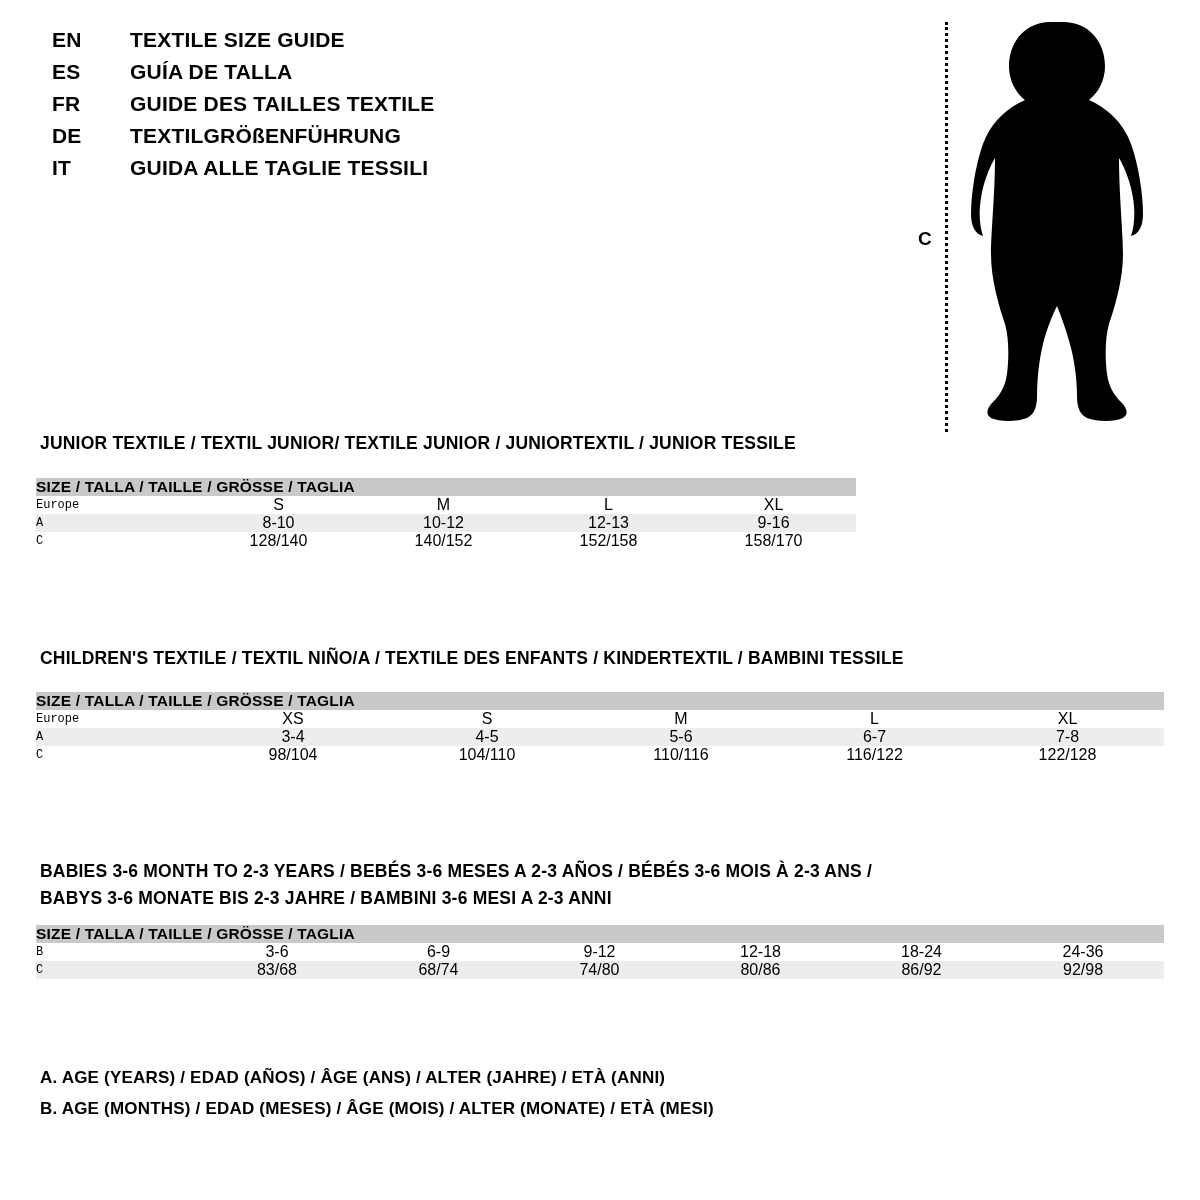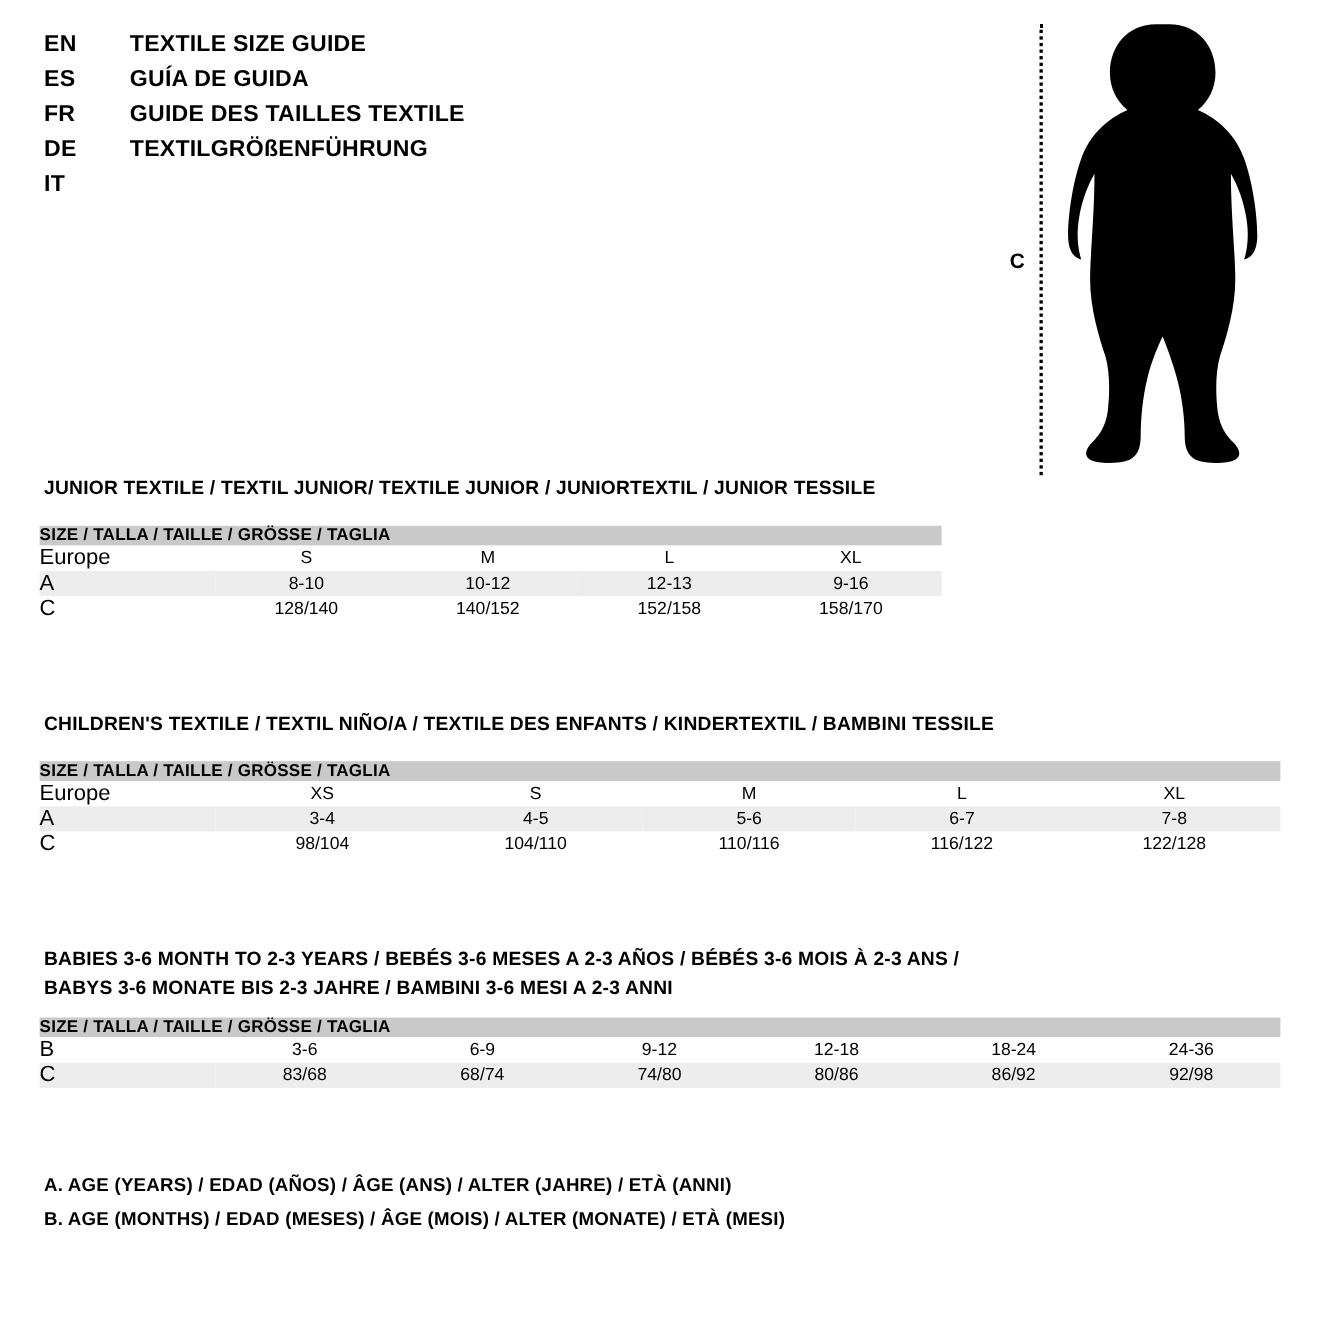--- a/index.html
+++ b/index.html
@@ -26,20 +26,21 @@
   .lang-row {
     display: flex;
     align-items: baseline;
     height: 32px;
   }
   .lang-code {
     width: 78px;
     font-size: 21px;
     font-weight: 700;
     letter-spacing: 0.2px;
+    margin-left: 12px;
   }
   .lang-text {
     font-size: 21px;
     font-weight: 700;
     letter-spacing: 0.2px;
   }
 
   
   .figure-area {
     position: absolute;
@@ -97,21 +98,22 @@
     font-size: 15.5px;
     letter-spacing: 0.2px;
     padding-left: 6px;
     height: 27px;
   }
   .row-white td { background: #ffffff; }
   .row-grey td  { background: #ededed; }
   .cell-label {
     padding-left: 6px;
     font-weight: 400;
-    font-size: 20px;
+    font-size: 12px;
+    font-family: Liberation Mono, monospace;
   }
   .cell-val {
     text-align: center;
     font-weight: 400;
     font-size: 16px;
   }
 
   
   .footnotes {
     position: absolute;
@@ -126,32 +128,33 @@
 </head>
 <body>
 
 <div class="header">
   <div class="lang-row">
     <span class="lang-code">EN</span>
     <span class="lang-text">TEXTILE SIZE GUIDE</span>
   </div>
   <div class="lang-row">
     <span class="lang-code">ES</span>
-    <span class="lang-text">GUÍA DE GUIDA</span>
+    <span class="lang-text">GUÍA DE TALLA</span>
   </div>
   <div class="lang-row">
     <span class="lang-code">FR</span>
     <span class="lang-text">GUIDE DES TAILLES TEXTILE</span>
   </div>
   <div class="lang-row">
     <span class="lang-code">DE</span>
     <span class="lang-text">TEXTILGRÖßENFÜHRUNG</span>
   </div>
   <div class="lang-row">
     <span class="lang-code">IT</span>
+    <span class="lang-text">GUIDA ALLE TAGLIE TESSILI</span>
   </div>
 </div>
 
 <div class="figure-area">
   <span class="figure-label">C</span>
   <div class="dashline"></div>
   <svg class="silhouette" width="200" height="410" viewBox="0 0 200 410">
     <path fill="#000000" d="
       M96,4
       C70,4 54,24 54,48

